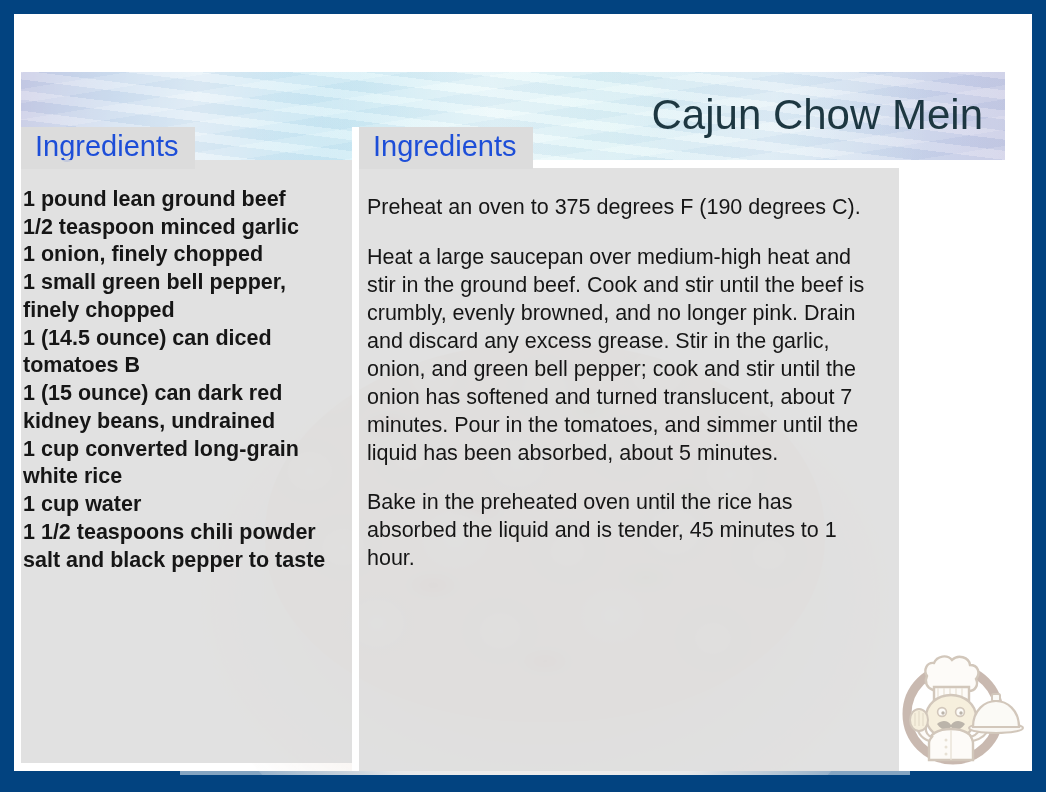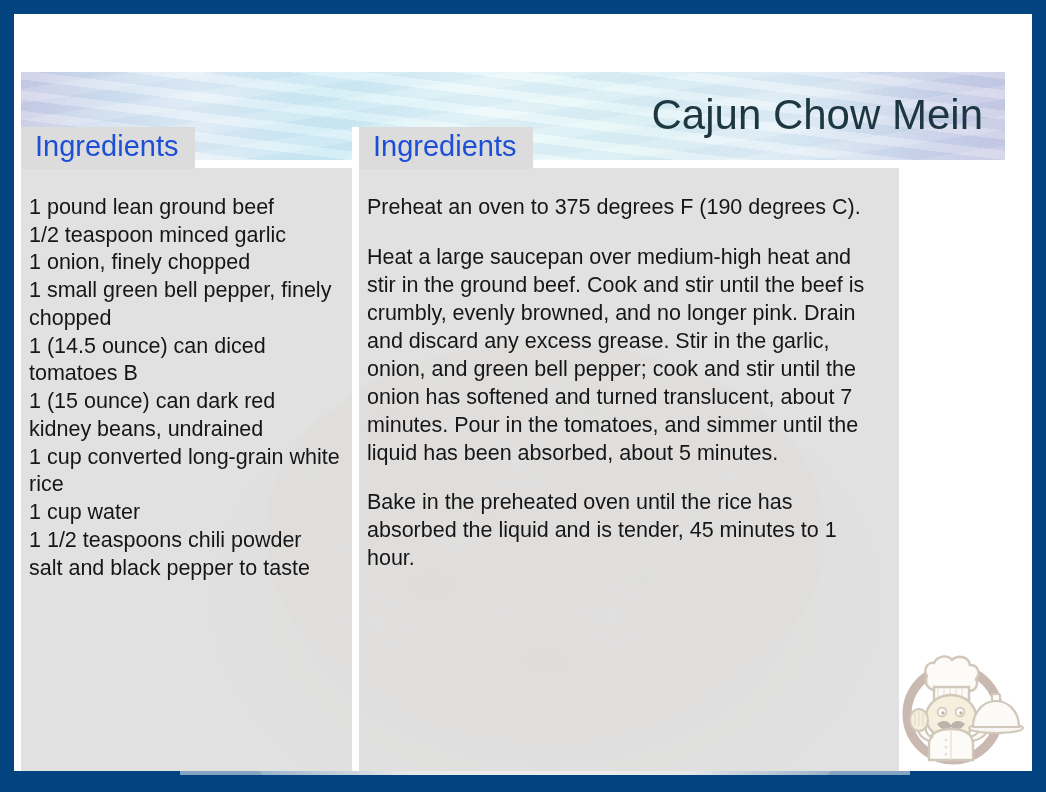--- a/index.html
+++ b/index.html
@@ -181,24 +181,25 @@
   #ingredients-tab { left: 21px;  top: 127px; }
   #directions-tab  { left: 359px; top: 127px; }
 
   .panel {
     position: absolute;
     background: rgba(220,220,220,0.86);
     box-sizing: border-box;
   }
   #ingredients-panel {
     left: 21px;
-    top: 168px;
+    top: 160px;
     width: 331px;
     height: 603px;
-    padding: 26px 10px 10px 8px;
+    padding: 26px 10px 10px 2px;
+    font-weight: bold;
   }
   #directions-panel {
     left: 359px;
     top: 168px;
     width: 540px;
     height: 603px;
     padding: 26px 14px 10px 8px;
   }
 
   

